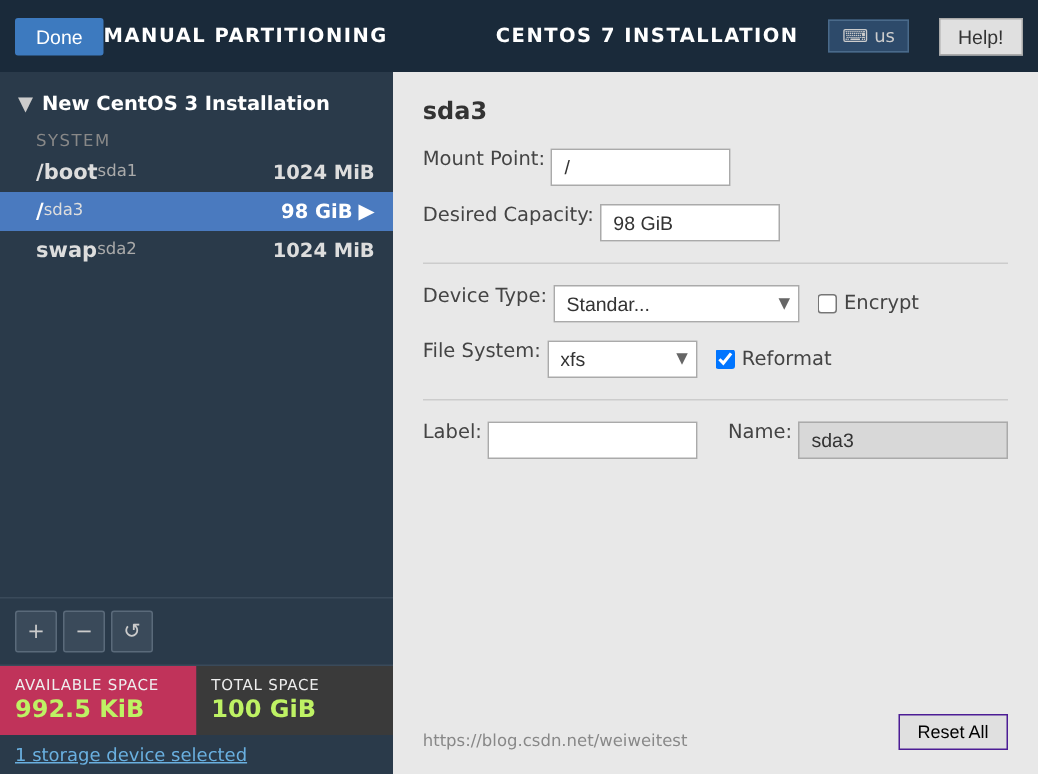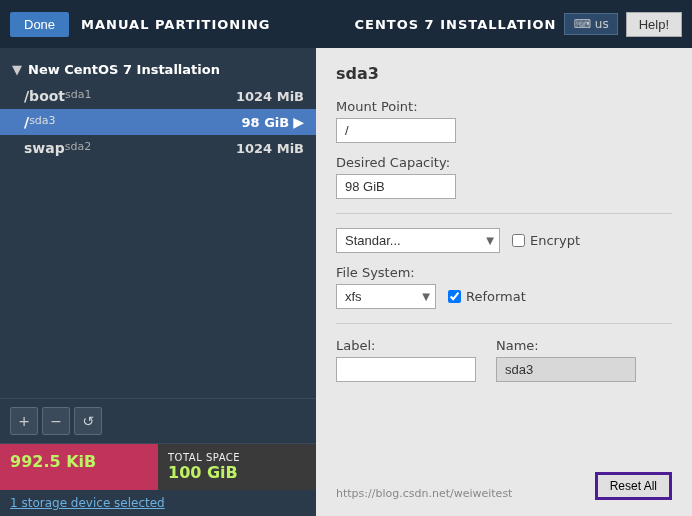--- a/index.html
+++ b/index.html
@@ -23,21 +23,21 @@
     }
     .top-bar-left {
       color: #ffffff;
       font-size: 13px;
       font-weight: bold;
       letter-spacing: 1px;
     }
     .top-bar-right {
       display: flex;
       align-items: center;
-      gap: 8px;
+      gap: 20px;
     }
     .done-btn {
       background: #3d7abf;
       color: #fff;
       border: none;
       padding: 5px 14px;
       font-size: 13px;
       cursor: pointer;
       border-radius: 2px;
     }
@@ -221,21 +221,21 @@
     }
 
     .form-row {
       display: flex;
       gap: 20px;
       align-items: flex-start;
     }
 
     .form-group {
       display: flex;
-      flex-direction: column;
+      flex-direction: row;
       gap: 4px;
     }
 
     .form-label {
       font-size: 13px;
       color: #444;
       font-weight: 500;
     }
 
     .form-input {
@@ -346,56 +346,57 @@
       font-size: 13px;
       color: #333;
       width: 140px;
     }
     .url-text {
       font-size: 11px;
       color: #888;
     }
     .reset-all-btn {
       background: #e0e0e0;
-      border: 3px solid #4c1d95;
+      border: 1px solid #4c1d95;
       padding: 4px 12px;
       font-size: 12px;
       cursor: pointer;
     }
   </style>
 </head>
 <body>
 
 <div style="width:692px; height:516px; display:flex; flex-direction:column; position:relative;">
 
   <div class="top-bar">
-    <div style="display:flex; align-items:center; gap:12px;">
+    <div style="display:flex; align-items:center; ">
       <button class="done-btn">Done</button>
       <span class="top-bar-left">MANUAL PARTITIONING</span>
     </div>
     <div class="top-bar-right">
       <span class="centos-title">CENTOS 7 INSTALLATION</span>
       <div class="keyboard-indicator">
         <span>⌨</span>
         <span>us</span>
       </div>
       <button class="help-btn">Help!</button>
     </div>
   </div>
 
   <div class="main-content">
 
     <div class="left-panel">
       <div class="partition-tree">
 
         <div class="tree-header">
           <span class="arrow">▼</span>
-          <span>New CentOS 7 Installation</span>
-        </div>
-
+          <span>New CentOS 3 Installation</span>
+        </div>
+
+        <div class="system-label">SYSTEM</div>
 
         <div class="partition-item">
           <div class="partition-item-left">
             <span class="partition-name">/boot</span>
             <span class="partition-dev">sda1</span>
           </div>
           <span class="partition-size">1024 MiB</span>
         </div>
 
         <div class="partition-item selected">
@@ -419,20 +420,21 @@
       </div>
 
       <div class="bottom-controls">
         <div class="icon-btn">+</div>
         <div class="icon-btn">−</div>
         <div class="icon-btn">↺</div>
       </div>
 
       <div class="space-info">
         <div class="space-box available">
+          <div class="space-label">AVAILABLE SPACE</div>
           <div class="space-value">992.5 KiB</div>
         </div>
         <div class="space-box total">
           <div class="space-label">TOTAL SPACE</div>
           <div class="space-value">100 GiB</div>
         </div>
       </div>
 
       <div class="storage-link">1 storage device selected</div>
     </div>
@@ -450,20 +452,21 @@
       <div class="form-row">
         <div class="form-group">
           <span class="form-label">Desired Capacity:</span>
           <input class="form-input" type="text" value="98 GiB" style="">
         </div>
       </div>
 
       <hr class="divider">
 
       <div class="form-group">
+        <span class="form-label">Device Type:</span>
         <div class="device-type-row">
           <div class="select-wrapper">
             <select class="form-select">
               <option>Standar...</option>
               <option>BTRFS</option>
               <option>LVM</option>
               <option>LVM Thin Provisioning</option>
             </select>
             <span class="select-arrow">▼</span>
           </div>

